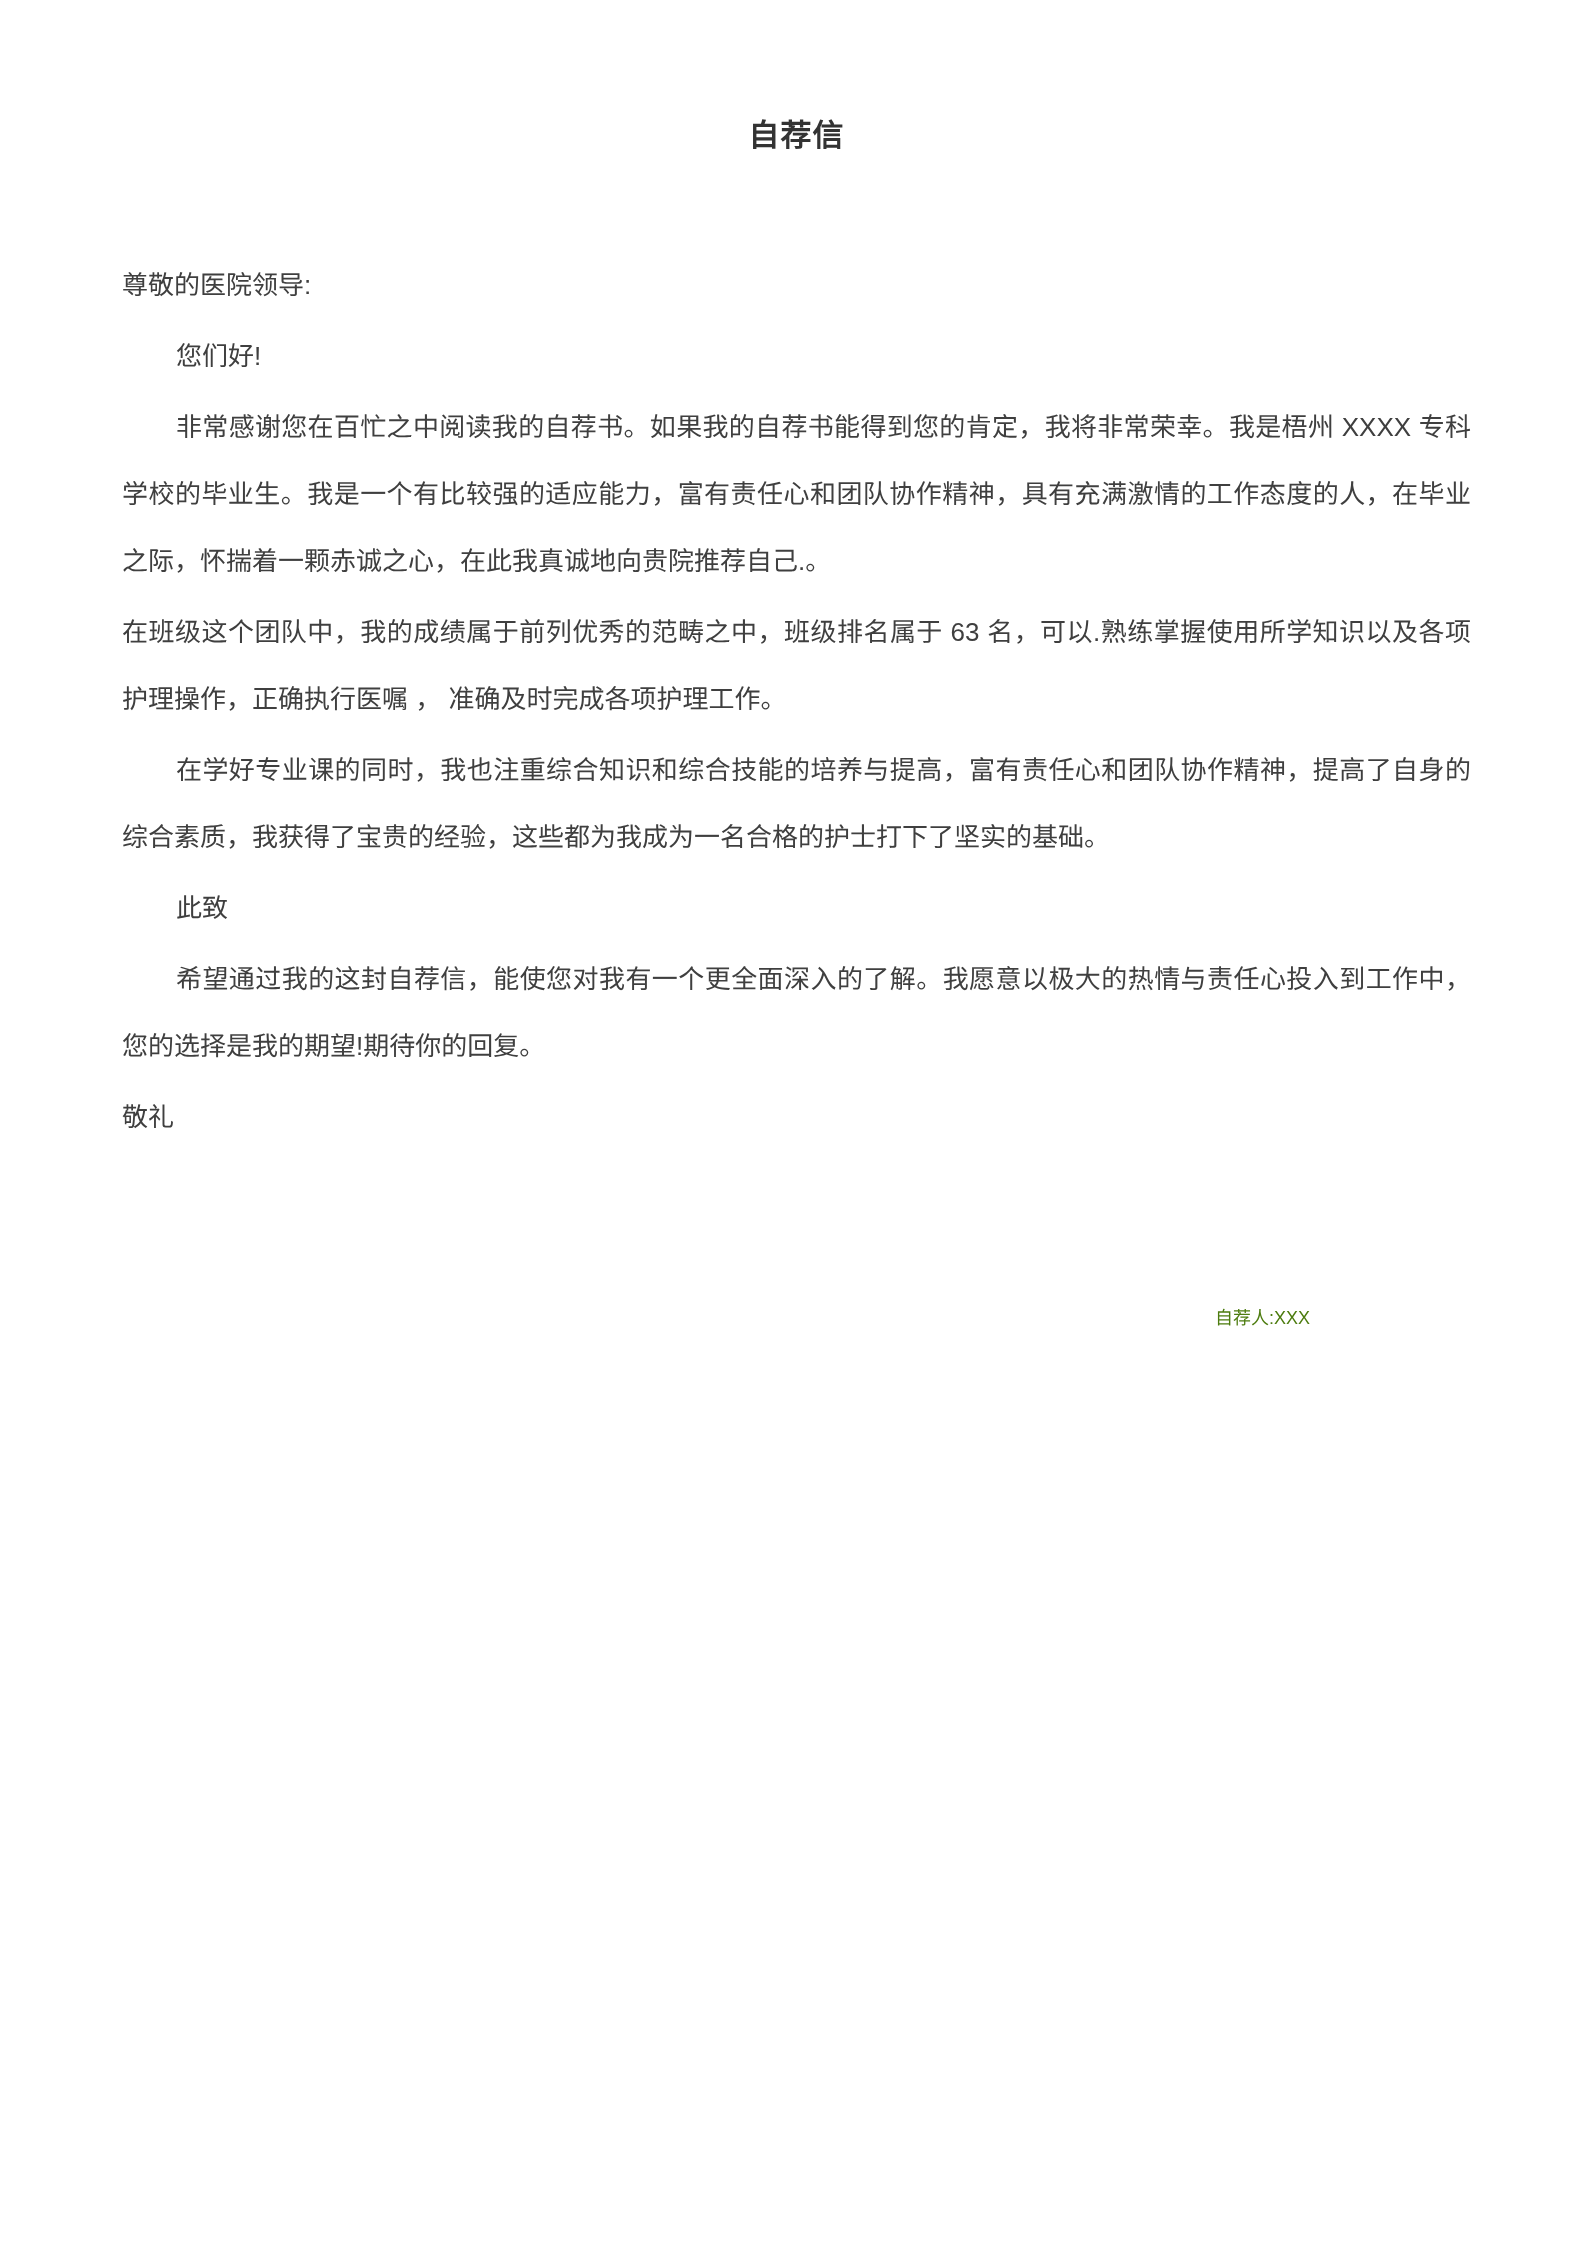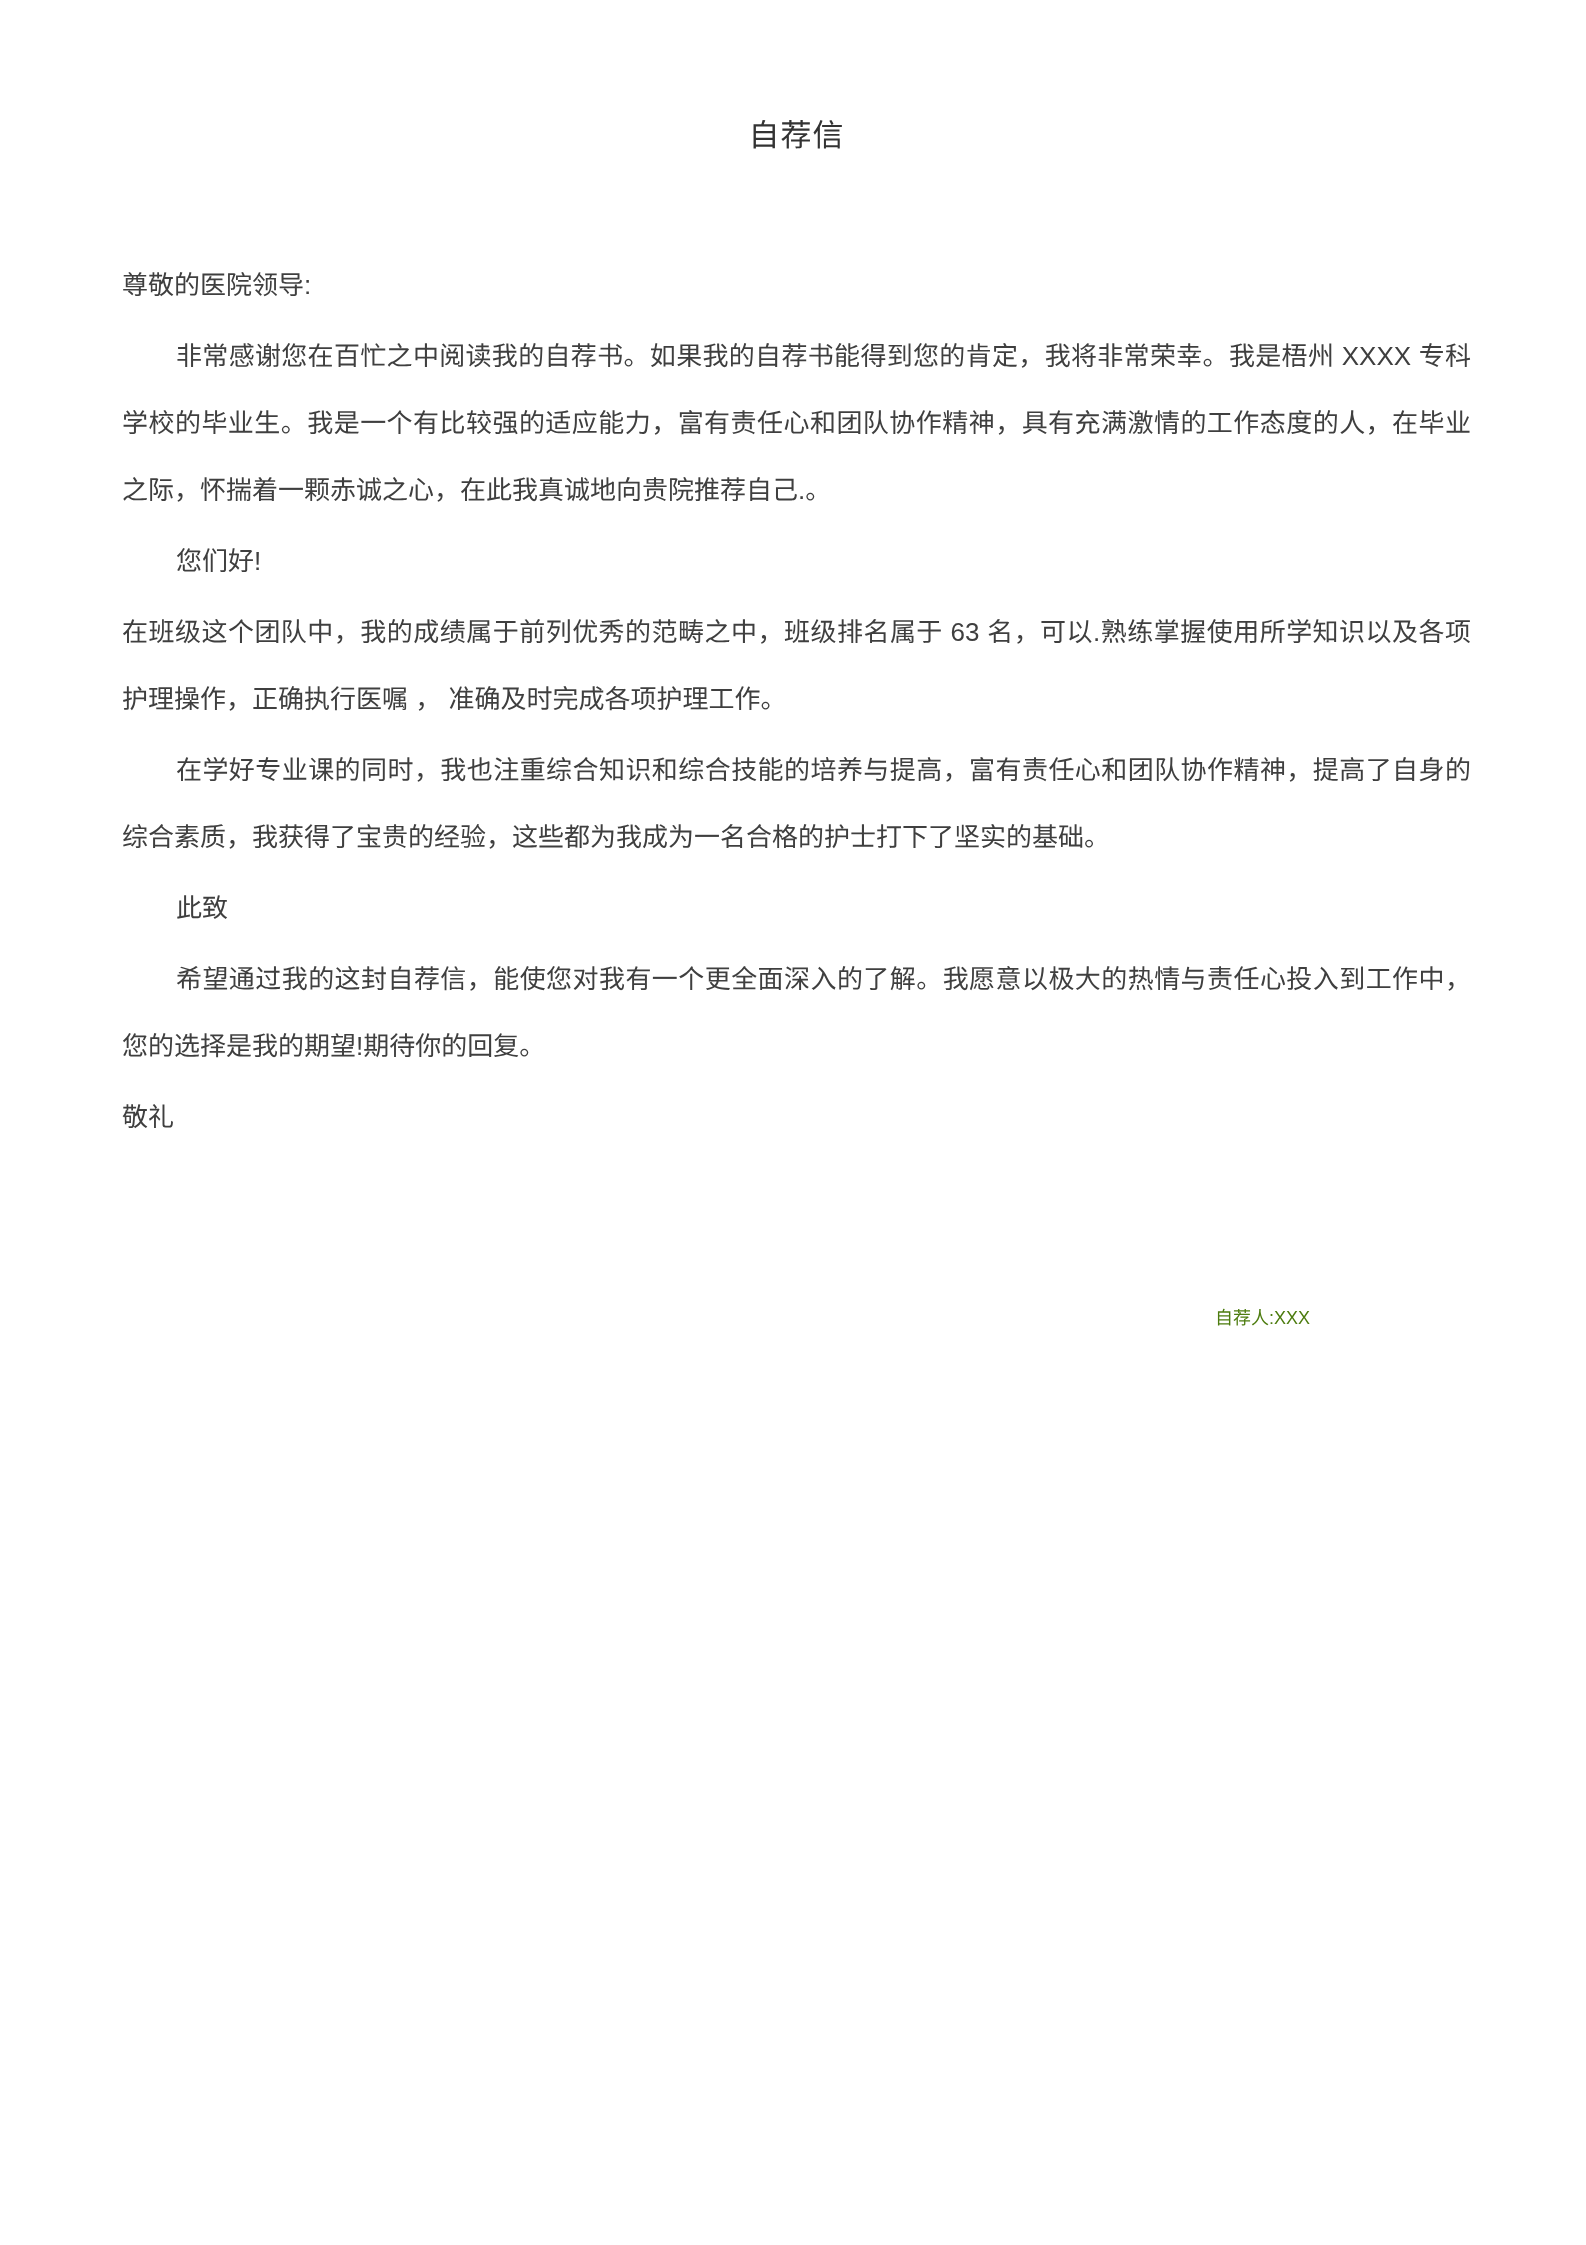--- a/index.html
+++ b/index.html
@@ -13,21 +13,21 @@
     height: 2245px;
     box-sizing: border-box;
     background: #ffffff;
     padding: 114px 111px 0 118px;
     font-family: "Liberation Sans", "DejaVu Sans", sans-serif;
     overflow: hidden;
   }
   .doc-title {
     margin: 0;
     font-size: 31px;
-    font-weight: 400;
+    font-weight: 700;
     line-height: 44px;
     text-align: center;
     color: #333333;
     letter-spacing: 1px;
   }
   .letter-body {
     margin-top: 94px;
     font-size: 26px;
     line-height: 67px;
     color: #3f3f3f;
@@ -59,23 +59,23 @@
 <body>
 
 <div class="page">
 
   <h1 class="doc-title">自荐信</h1>
 
   <div class="letter-body">
 
     <p class="no-indent">尊敬的医院领导:</p>
 
+    <p class="indent">您们好!</p>
+
     <p class="indent">非常感谢您在百忙之中阅读我的自荐书。如果我的自荐书能得到您的肯定，我将非常荣幸。我是梧州 XXXX 专科学校的毕业生。我是一个有比较强的适应能力，富有责任心和团队协作精神，具有充满激情的工作态度的人，在毕业之际，怀揣着一颗赤诚之心，在此我真诚地向贵院推荐自己.。</p>
-
-    <p class="indent">您们好!</p>
 
 
     <p class="no-indent">在班级这个团队中，我的成绩属于前列优秀的范畴之中，班级排名属于 63 名，可以.熟练掌握使用所学知识以及各项护理操作，正确执行医嘱 ， 准确及时完成各项护理工作。</p>
 
     <p class="indent">在学好专业课的同时，我也注重综合知识和综合技能的培养与提高，富有责任心和团队协作精神，提高了自身的综合素质，我获得了宝贵的经验，这些都为我成为一名合格的护士打下了坚实的基础。</p>
 
     <p class="indent">此致</p>
 
     <p class="indent">希望通过我的这封自荐信，能使您对我有一个更全面深入的了解。我愿意以极大的热情与责任心投入到工作中，您的选择是我的期望!期待你的回复。</p>
 

